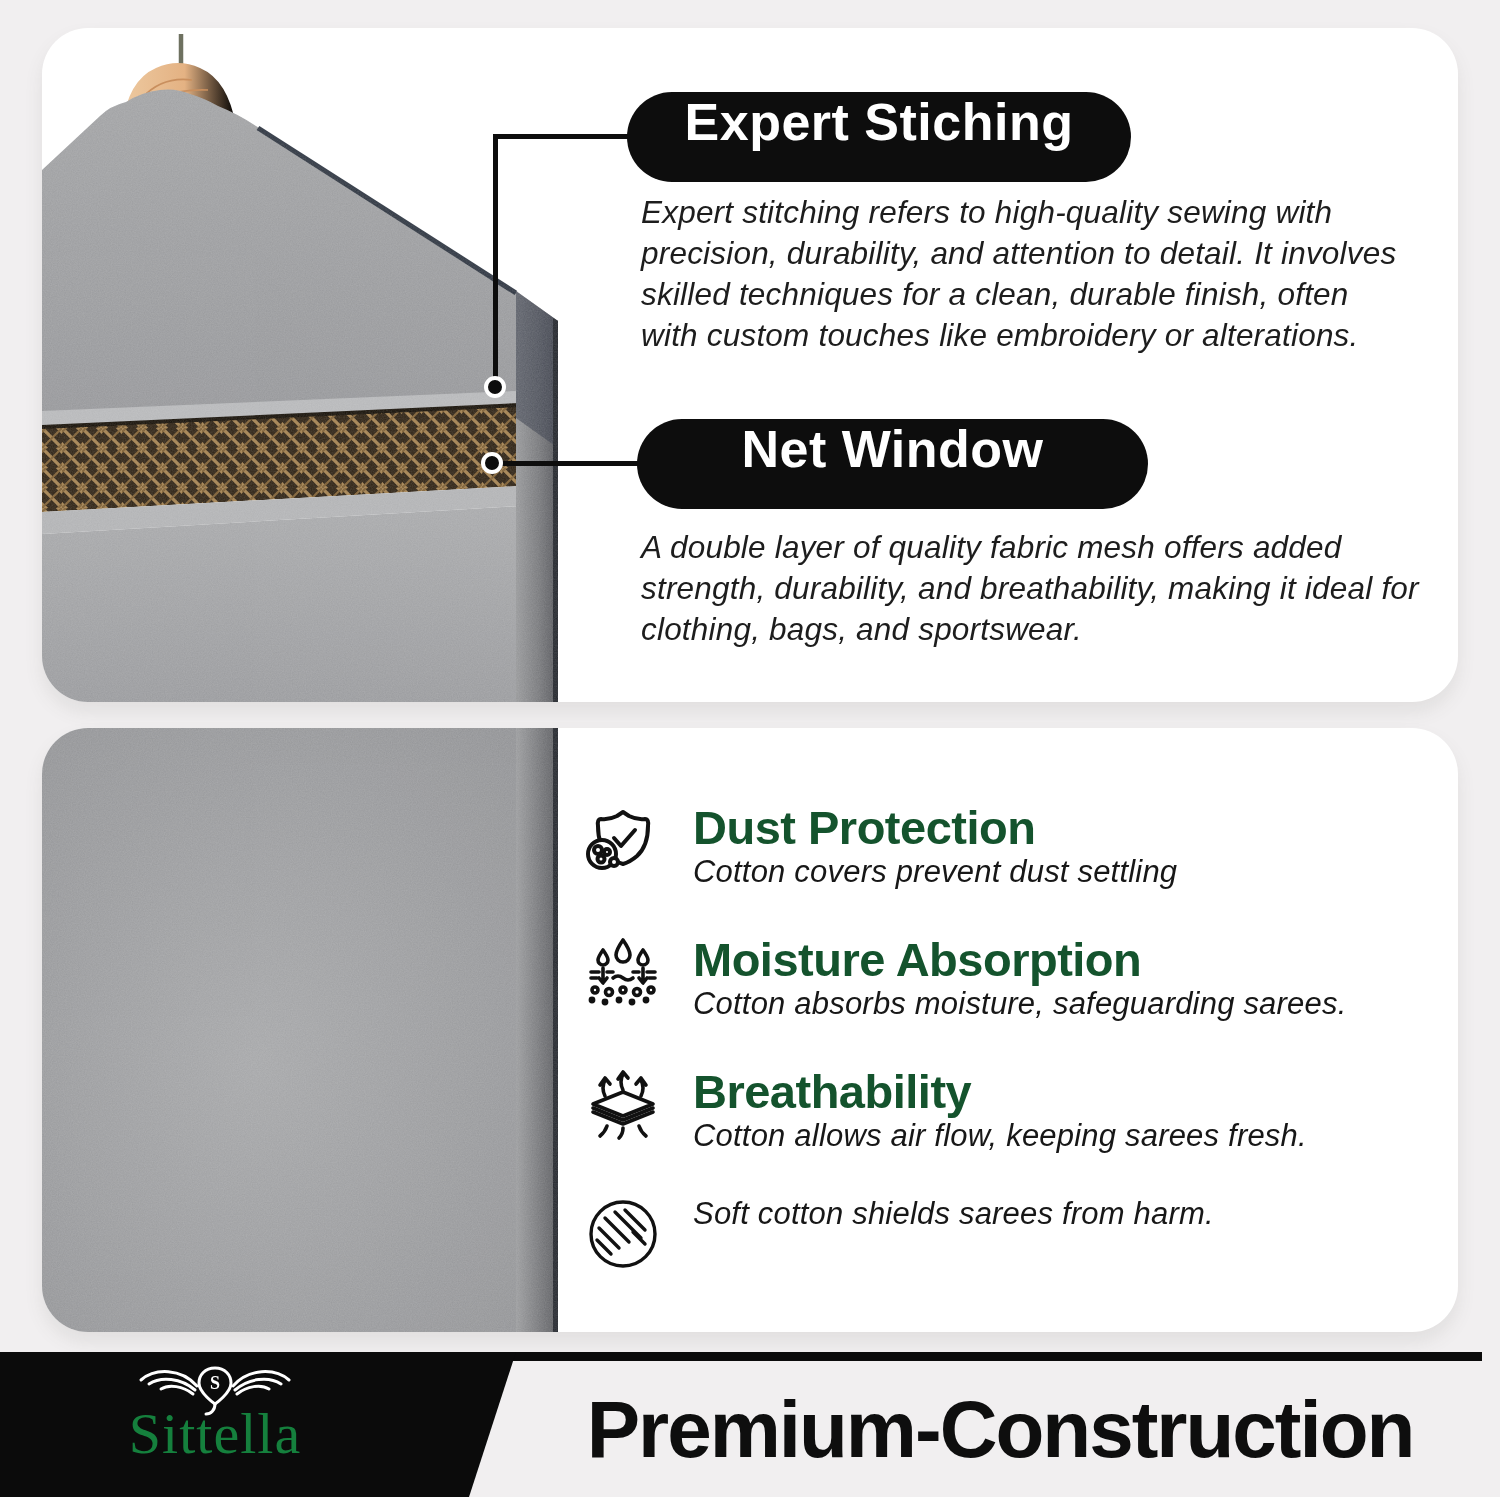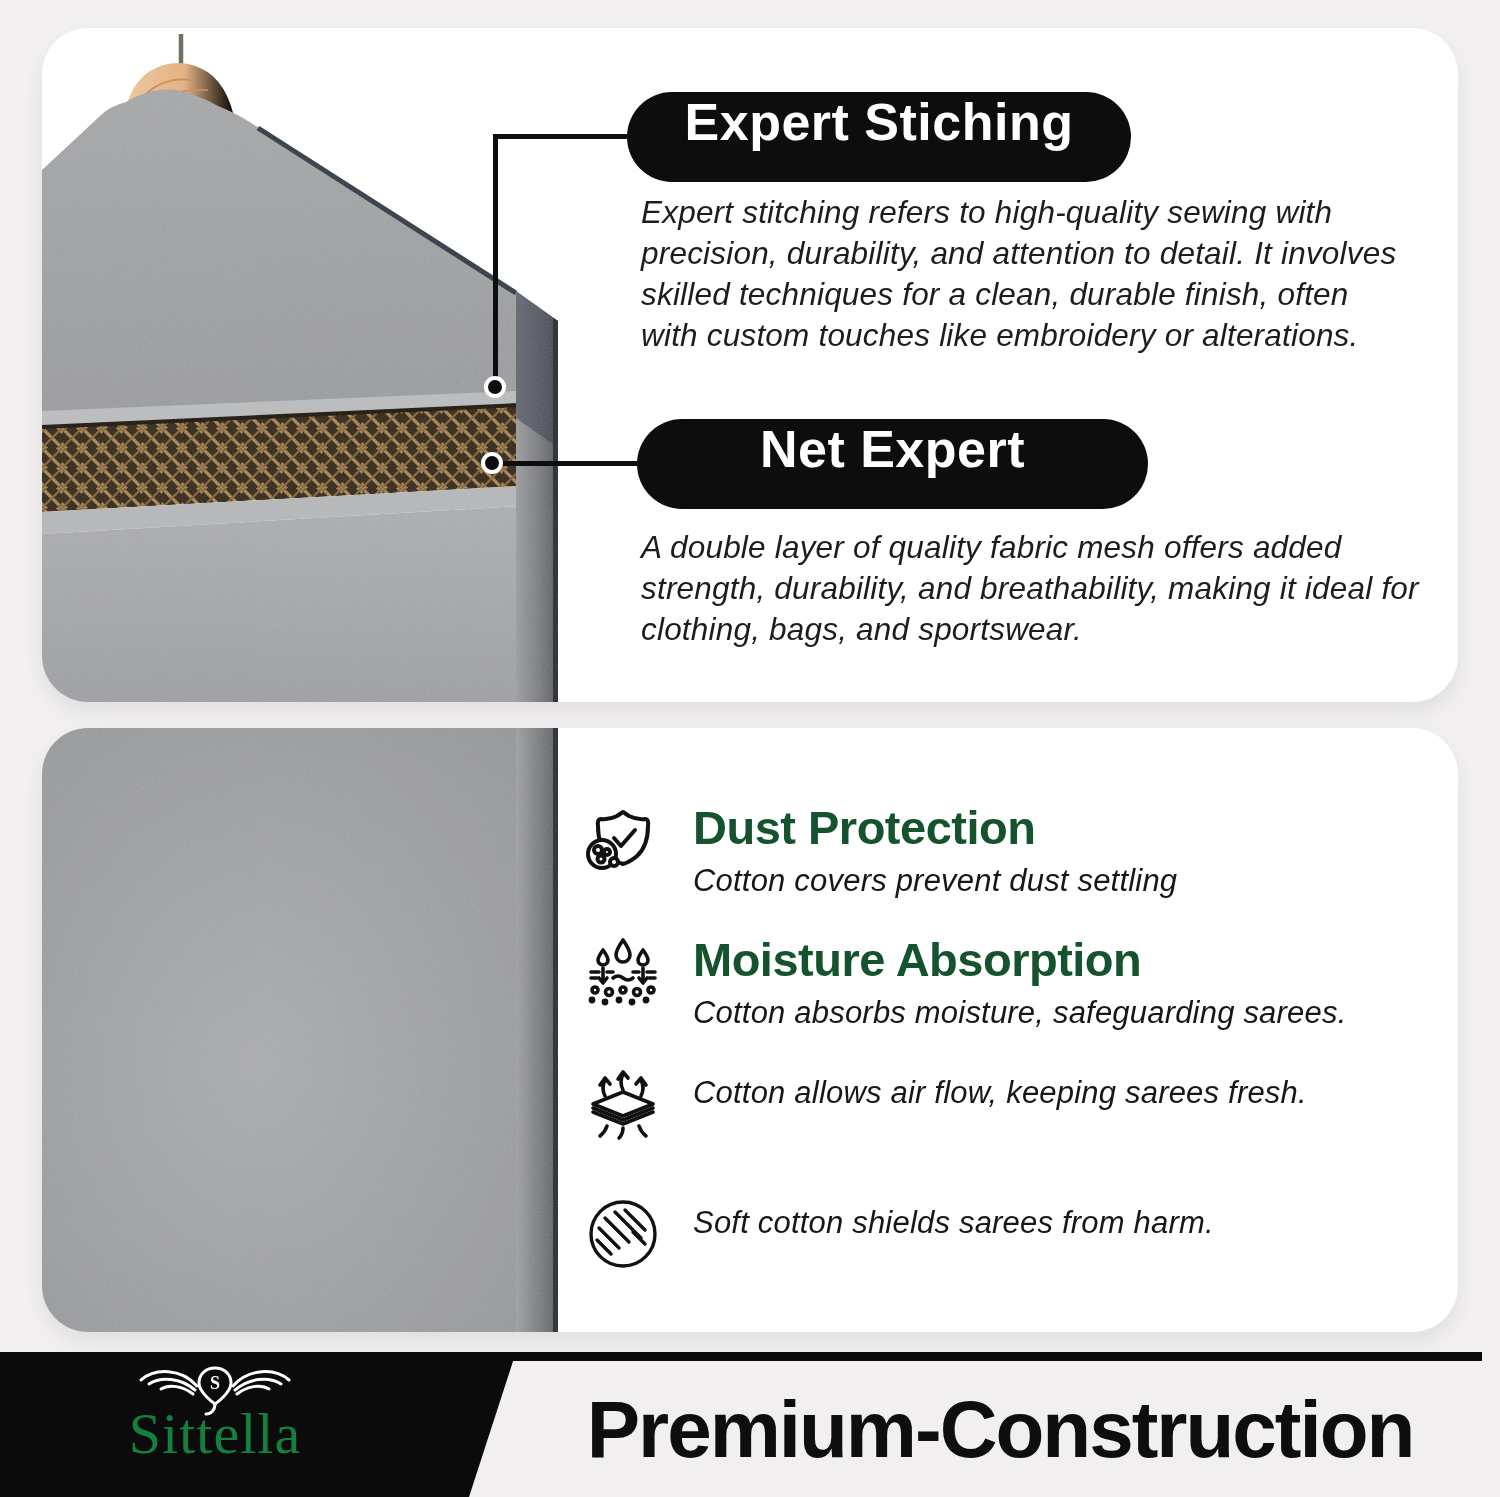--- a/index.html
+++ b/index.html
@@ -28,21 +28,21 @@
   
   .cline{position:absolute;background:#0d0d0d;}
   .cdot{position:absolute;width:22px;height:22px;border-radius:50%;
         background:#0d0d0d;border:4px solid #ffffff;box-sizing:border-box;}
 
   
   .feature-row{position:absolute;left:585px;display:flex;align-items:flex-start;}
   .feature-icon{width:76px;height:76px;flex:0 0 76px;}
   .feature-text{margin-left:32px;}
   .feature-title{font-weight:bold;font-size:47px;color:#14532d;letter-spacing:-.5px;line-height:52px;}
-  .feature-sub{font-style:italic;font-size:31px;color:#171717;margin-top:9px;letter-spacing:.2px;}
+  .feature-sub{font-style:italic;font-size:31px;color:#171717;margin-top:0;letter-spacing:.2px;}
 
   
   #footer{position:absolute;left:0;top:1352px;width:1500px;height:145px;}
   #footer-strip{position:absolute;left:0;top:0;width:1482px;height:9px;background:#0b0b0b;}
   #footer-left{position:absolute;left:0;top:0;width:516px;height:145px;background:#0b0b0b;
         -webkit-clip-path:polygon(0 0,100% 0,calc(100% - 47px) 100%,0 100%);
         clip-path:polygon(0 0,100% 0,calc(100% - 47px) 100%,0 100%);}
   #footer-title{position:absolute;left:525px;top:32px;width:950px;text-align:center;
         font-weight:bold;font-size:80px;letter-spacing:-2px;color:#0e0e0e;}
   #brand{position:absolute;left:95px;top:8px;width:240px;text-align:center;}
@@ -145,21 +145,21 @@
   <div class="cdot" style="left:484px;top:376px;"></div>
   <div class="cline" style="left:497px;top:461px;width:142px;height:5px;"></div>
   <div class="cdot" style="left:481px;top:452px;"></div>
 
   <div class="pill" id="pill-stitching">
     <span>Expert Stiching</span>
   </div>
   <div class="callout-desc" id="desc-stitching">Expert stitching refers to high-quality sewing with precision, durability, and attention to detail. It involves skilled techniques for a clean, durable finish, often with custom touches like embroidery or alterations.</div>
 
   <div class="pill" id="pill-net">
-    <span>Net Expert</span>
+    <span>Net Window</span>
   </div>
   <div class="callout-desc" id="desc-net">A double layer of quality fabric mesh offers added strength, durability, and breathability, making it ideal for clothing, bags, and sportswear.</div>
 
   <div class="feature-row" style="top:802px;">
     <svg class="feature-icon" viewBox="0 0 76 76" fill="none" stroke="#111" stroke-width="4" stroke-linecap="round" stroke-linejoin="round">
       <path d="M38,10 L44,14 Q52,18 60,17 Q64,17 63,24 Q63,44 52,54 Q45,60 38,62 Q31,60 24,54 Q13,44 13,24 Q12,17 16,17 Q24,18 32,14 Z"></path>
       <path d="M29,36 L36,44 L50,28"></path>
       <circle cx="17" cy="52" r="14" fill="#fff"></circle>
       <circle cx="13" cy="48" r="4"></circle>
       <circle cx="22" cy="50" r="3"></circle>
@@ -205,20 +205,21 @@
       <path d="M8,46 L38,58 L68,46"></path>
       <path d="M8,42 L38,54 L68,42"></path>
       <path d="M20,30 Q16,22 20,14 M15,19 L20,12 L25,18"></path>
       <path d="M38,24 Q34,16 38,8 M33,13 L38,6 L43,12"></path>
       <path d="M56,30 Q60,22 56,14 M51,18 L56,12 L61,19"></path>
       <path d="M22,60 Q20,66 15,70"></path>
       <path d="M38,62 Q38,68 34,72"></path>
       <path d="M54,60 Q56,66 61,70"></path>
     </svg>
     <div class="feature-text">
+      <div class="feature-title">Breathability</div>
       <div class="feature-sub">Cotton allows air flow, keeping sarees fresh.</div>
     </div>
   </div>
 
   <div class="feature-row" style="top:1196px;">
     <svg class="feature-icon" viewBox="0 0 76 76" fill="none" stroke="#111" stroke-width="3.4" stroke-linecap="round">
       <circle cx="38" cy="38" r="32"></circle>
       <path d="M20,22 L44,46 M30,16 L56,42 M40,14 L60,34 M14,32 L34,52 M12,44 L26,58 M48,36 L60,48"></path>
     </svg>
     <div class="feature-text">

